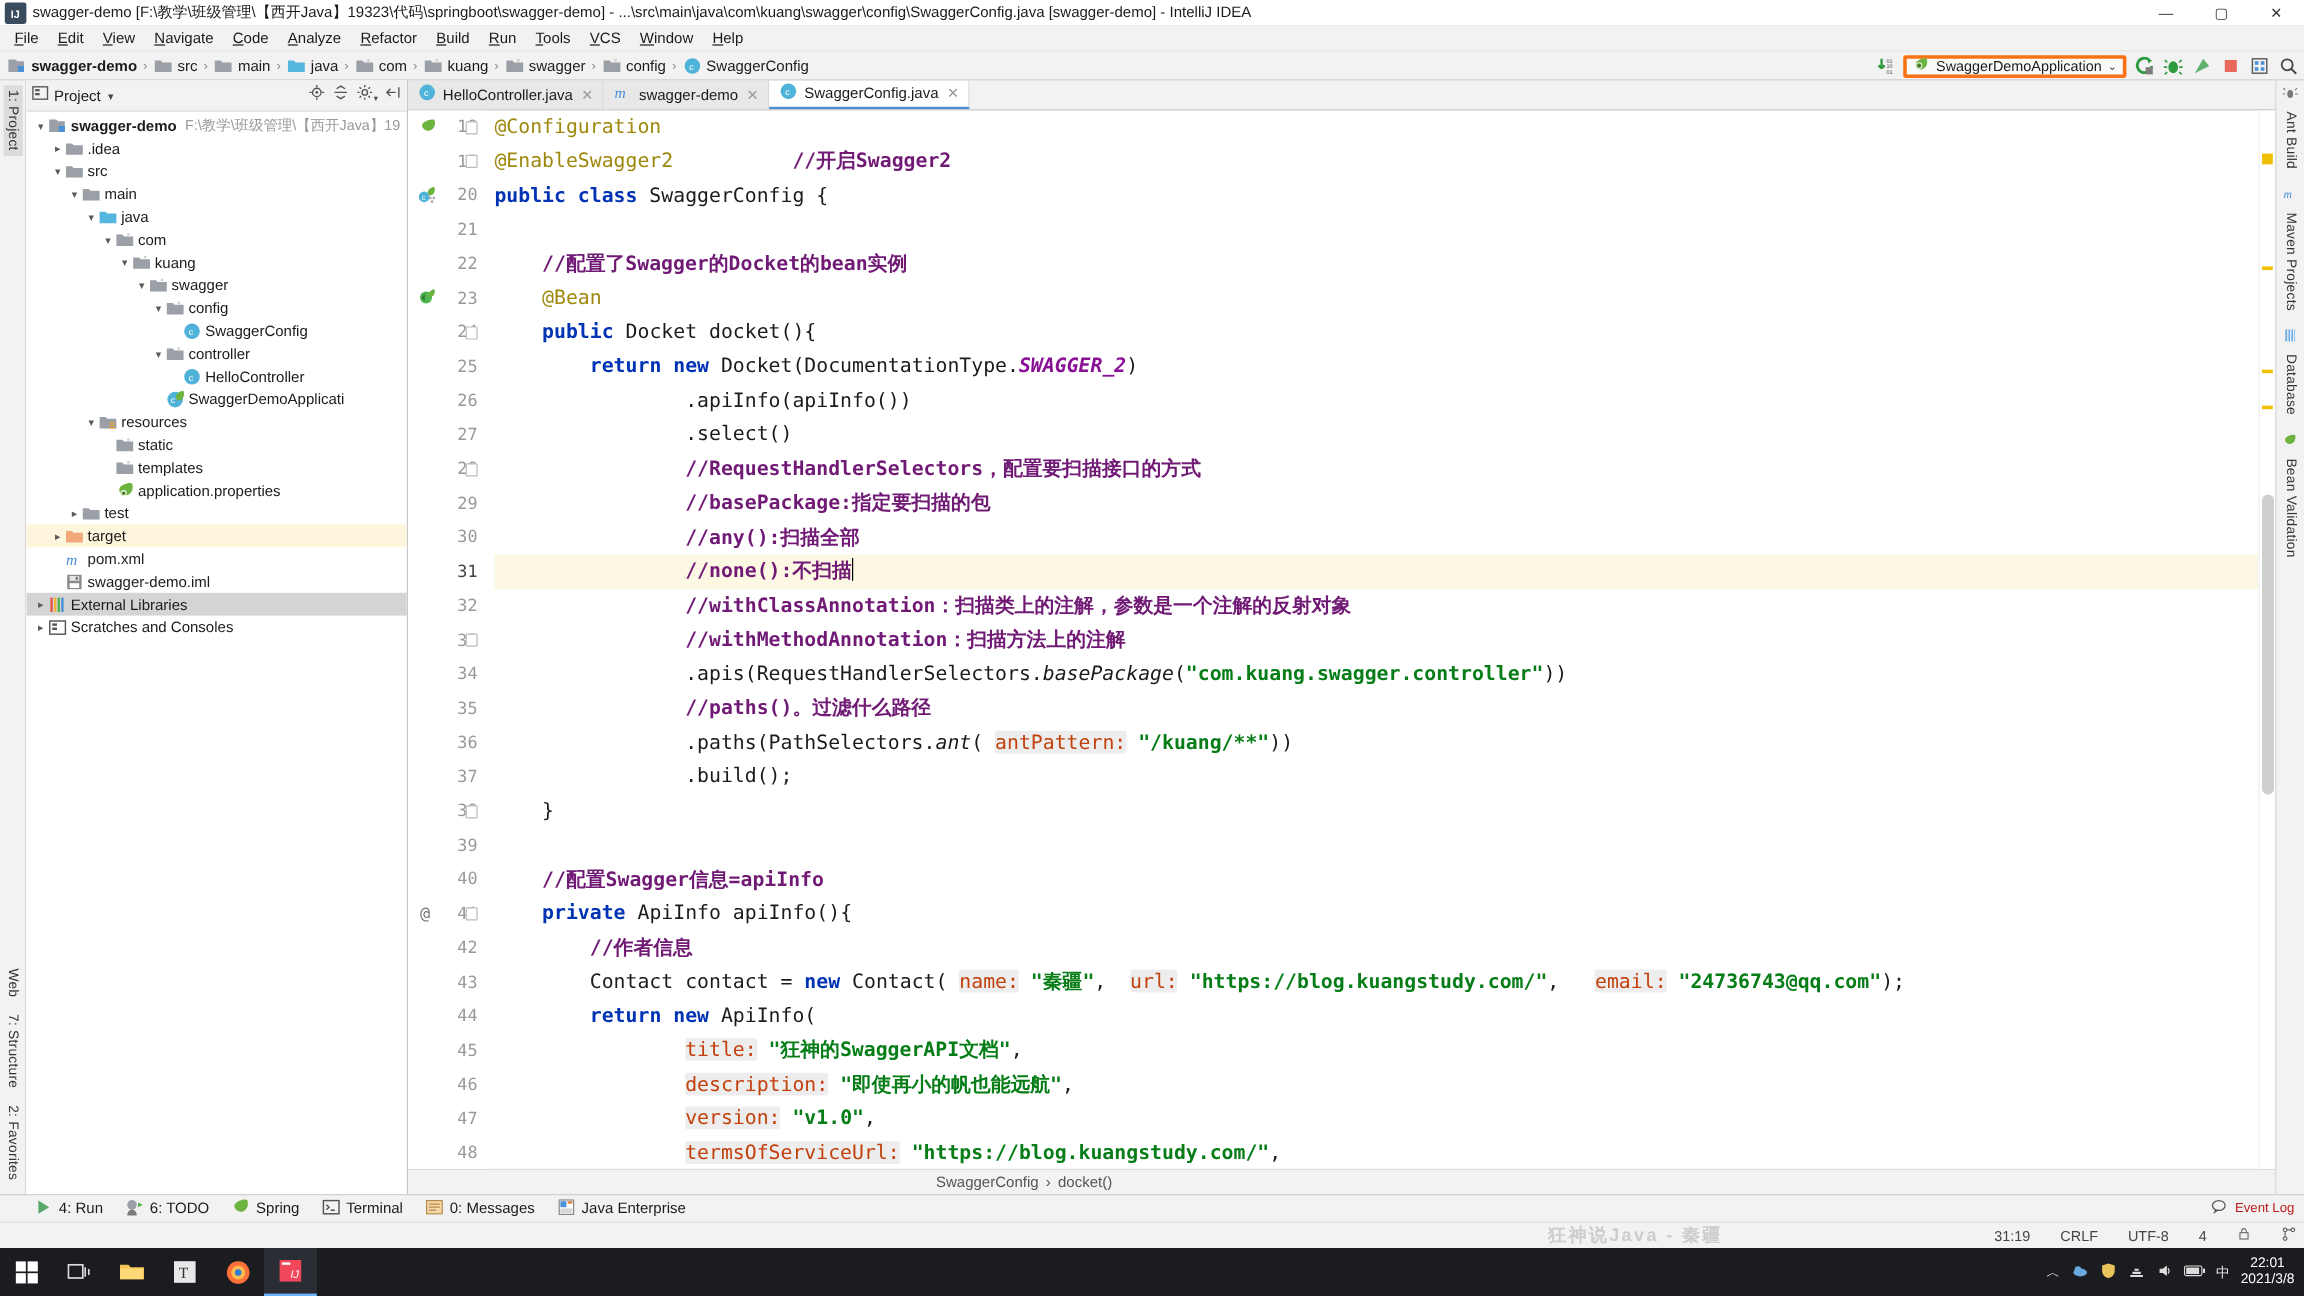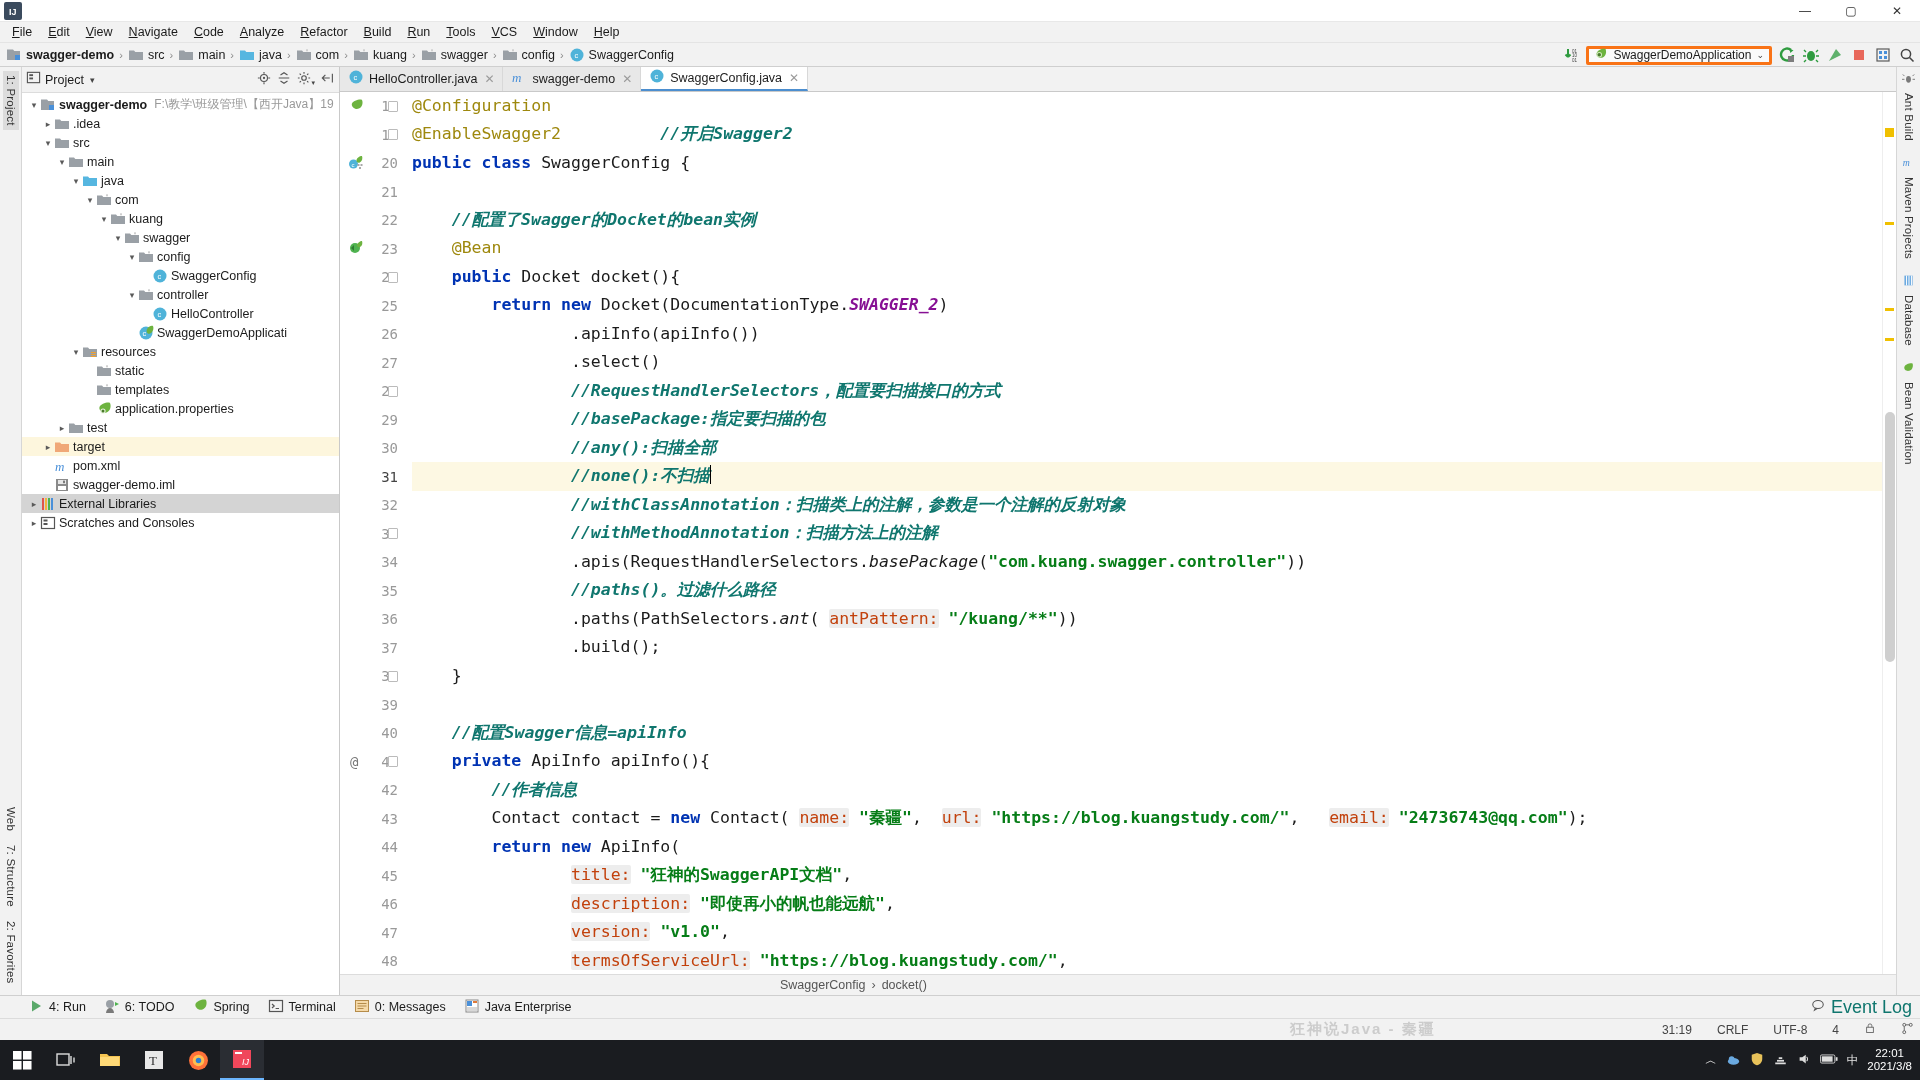--- a/index.html
+++ b/index.html
@@ -91,21 +91,21 @@
            padding-right: 8px; font-size: 14px; color: #999; }
   .gline.cur { color: #444; }
 
   .code { flex: 1 1 auto; position: relative; font-family: "DejaVu Sans Mono", monospace;
           font-size: 16.5px; line-height: 28.5px; white-space: pre; overflow: hidden;
           padding-left: 6px; }
   .cl { height: 28.5px; white-space: pre; }
   .cl.hl { background: #fdf8e3; }
   .k   { color: #0033b3; font-weight: bold; }  
   .ann { color: #9e880d; }                      
-  .cm  { color: #0f766e; font-style: italic; font-weight: bold; } 
+  .cm  { color: #701a75; font-weight: bold; } 
   .st  { color: #067d17; font-weight: bold; }   
   .id  { color: #1b1b1b; }
   .it  { color: #1b1b1b; font-style: italic; }
   .cst { color: #871094; font-style: italic; font-weight: bold; } 
   .hint{ color: #c2410c; background: #ededed; border-radius: 2px; }
 
   
   .markbar { width: 14px; flex: 0 0 14px; background: #fff; position: relative; border-left: 1px solid #eee;}
   .mk { position: absolute; right: 2px; width: 9px; height: 3px; }
   .vscroll { position: absolute; right: 1px; width: 10px; background: #cfcfcf; border-radius: 5px; }
@@ -147,20 +147,21 @@
 
 <div class="app">
 
   <div class="titlebar">
     <div class="tb-icon">
       <svg width="14" height="14" viewBox="0 0 14 14">
           <rect x="0" y="0" width="14" height="14" fill="#3b4b5e"></rect>
           <text x="3" y="11" font-size="9" fill="#fff" font-family="Liberation Sans">IJ</text>
         </svg>
     </div>
+    <div class="tb-title">swagger-demo [F:\教学\班级管理\【西开Java】19323\代码\springboot\swagger-demo] - ...\src\main\java\com\kuang\swagger\config\SwaggerConfig.java [swagger-demo] - IntelliJ IDEA</div>
     <div class="win-btns">
       <div class="win-btn">—</div>
       <div class="win-btn">▢</div>
       <div class="win-btn close">✕</div>
     </div>
   </div>
 
   <div class="menubar" id="menubar">
       <div class="menu-item"><u>F</u>ile</div>
       <div class="menu-item"><u>E</u>dit</div>
@@ -846,21 +847,21 @@
           </svg></span>
         <span>Java Enterprise</span>
       </div>
       <div class="right">
       <span>
         <svg width="14" height="14" viewBox="0 0 16 16">
             <ellipse cx="8" cy="7.5" rx="6" ry="4.6" fill="none" stroke="#555" stroke-width="1.2"></ellipse>
             <path d="M5 11.5 L4 14 L7 12" fill="none" stroke="#555" stroke-width="1.2"></path>
           </svg>
       </span>
-      <span style="font-size:18px;color:#0f766e">Event Log</span>
+      <span style="font-size:11px;color:#b91c1c">Event Log</span>
     </div>
   </div>
 
   <div class="statusbar">
     <div class="wm">狂神说Java - 秦疆</div>
     <div class="sright">
       <span>31:19</span>
       <span>CRLF</span>
       <span>UTF-8</span>
       <span>4</span>

